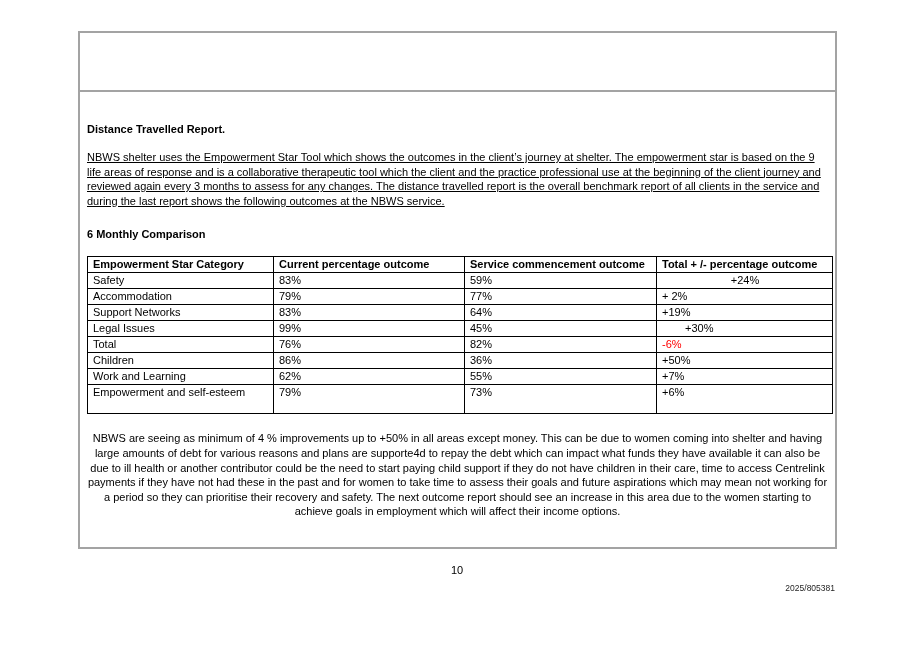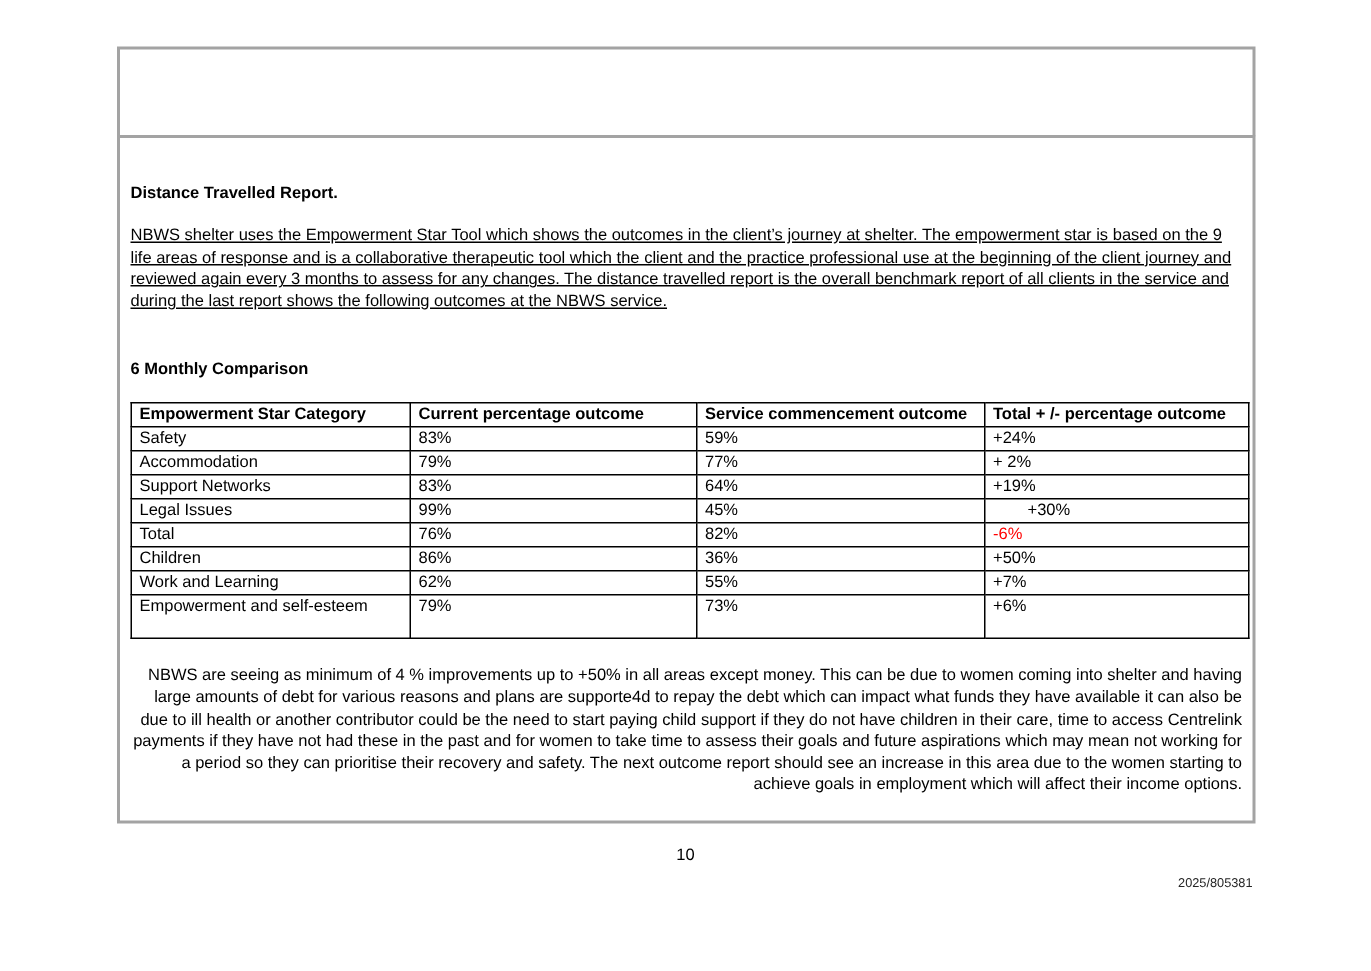--- a/index.html
+++ b/index.html
@@ -48,21 +48,21 @@
     line-height: 14px;
   }
   .intro-para {
     margin-top: 14px;
     font-size: 11px;
     line-height: 14.6px;
     text-align: left;
     text-decoration: underline;
   }
   .section-heading {
-    margin-top: 31px;
+    margin-top: 19px;
     font-size: 11px;
     font-weight: 700;
     line-height: 14px;
   }
   table.outcomes {
     margin-top: 15px;
     width: 745px;
     border-collapse: collapse;
     table-layout: fixed;
   }
@@ -81,21 +81,21 @@
   table.outcomes th { font-weight: 700; }
   table.outcomes tr.tall-row td { height: 29px; }
   .col-category { width: 186px; }
   .col-current { width: 191px; }
   .col-commencement { width: 192px; }
   .col-total { width: 176px; }
   .closing-para {
     margin-top: 17px;
     font-size: 11px;
     line-height: 14.6px;
-    text-align: right;
+    text-align: center;
   }
   .page-number {
     position: absolute;
     left: 0;
     top: 564px;
     width: 914px;
     text-align: center;
     font-size: 11px;
   }
   .doc-reference {
@@ -134,21 +134,21 @@
           <th>Current percentage outcome</th>
           <th>Service commencement outcome</th>
           <th>Total + /- percentage outcome</th>
         </tr>
       </thead>
       <tbody>
         <tr>
           <td>Safety</td>
           <td>83%</td>
           <td>59%</td>
-          <td style="color: rgb(0, 0, 0);">+24%</td>
+          <td style="color: rgb(0, 0, 0); text-align: center;">+24%</td>
         </tr>
         <tr>
           <td>Accommodation</td>
           <td>79%</td>
           <td>77%</td>
           <td style="color: rgb(0, 0, 0);">+ 2%</td>
         </tr>
         <tr>
           <td>Support Networks</td>
           <td>83%</td>

